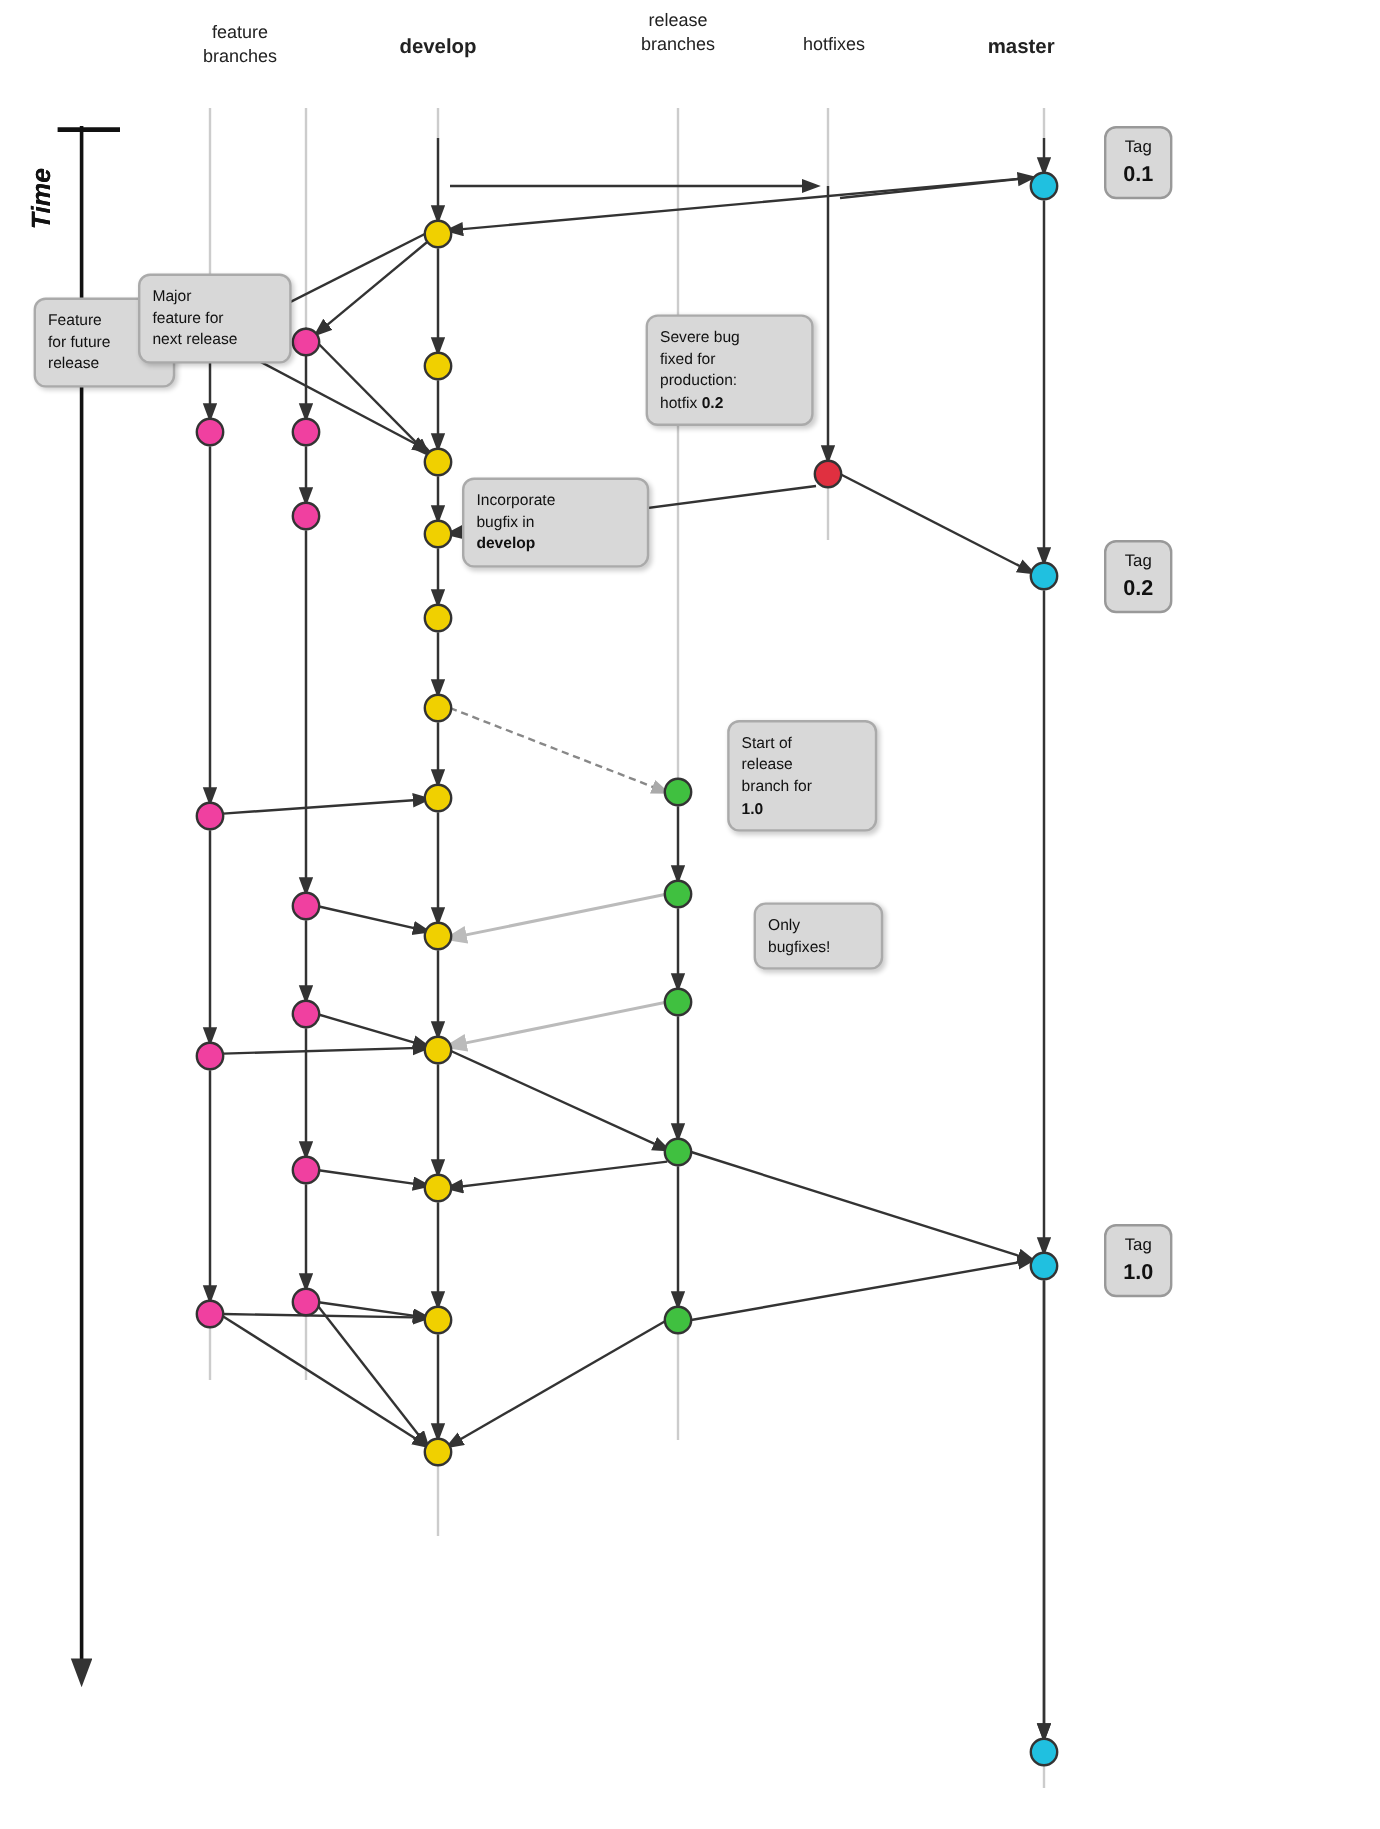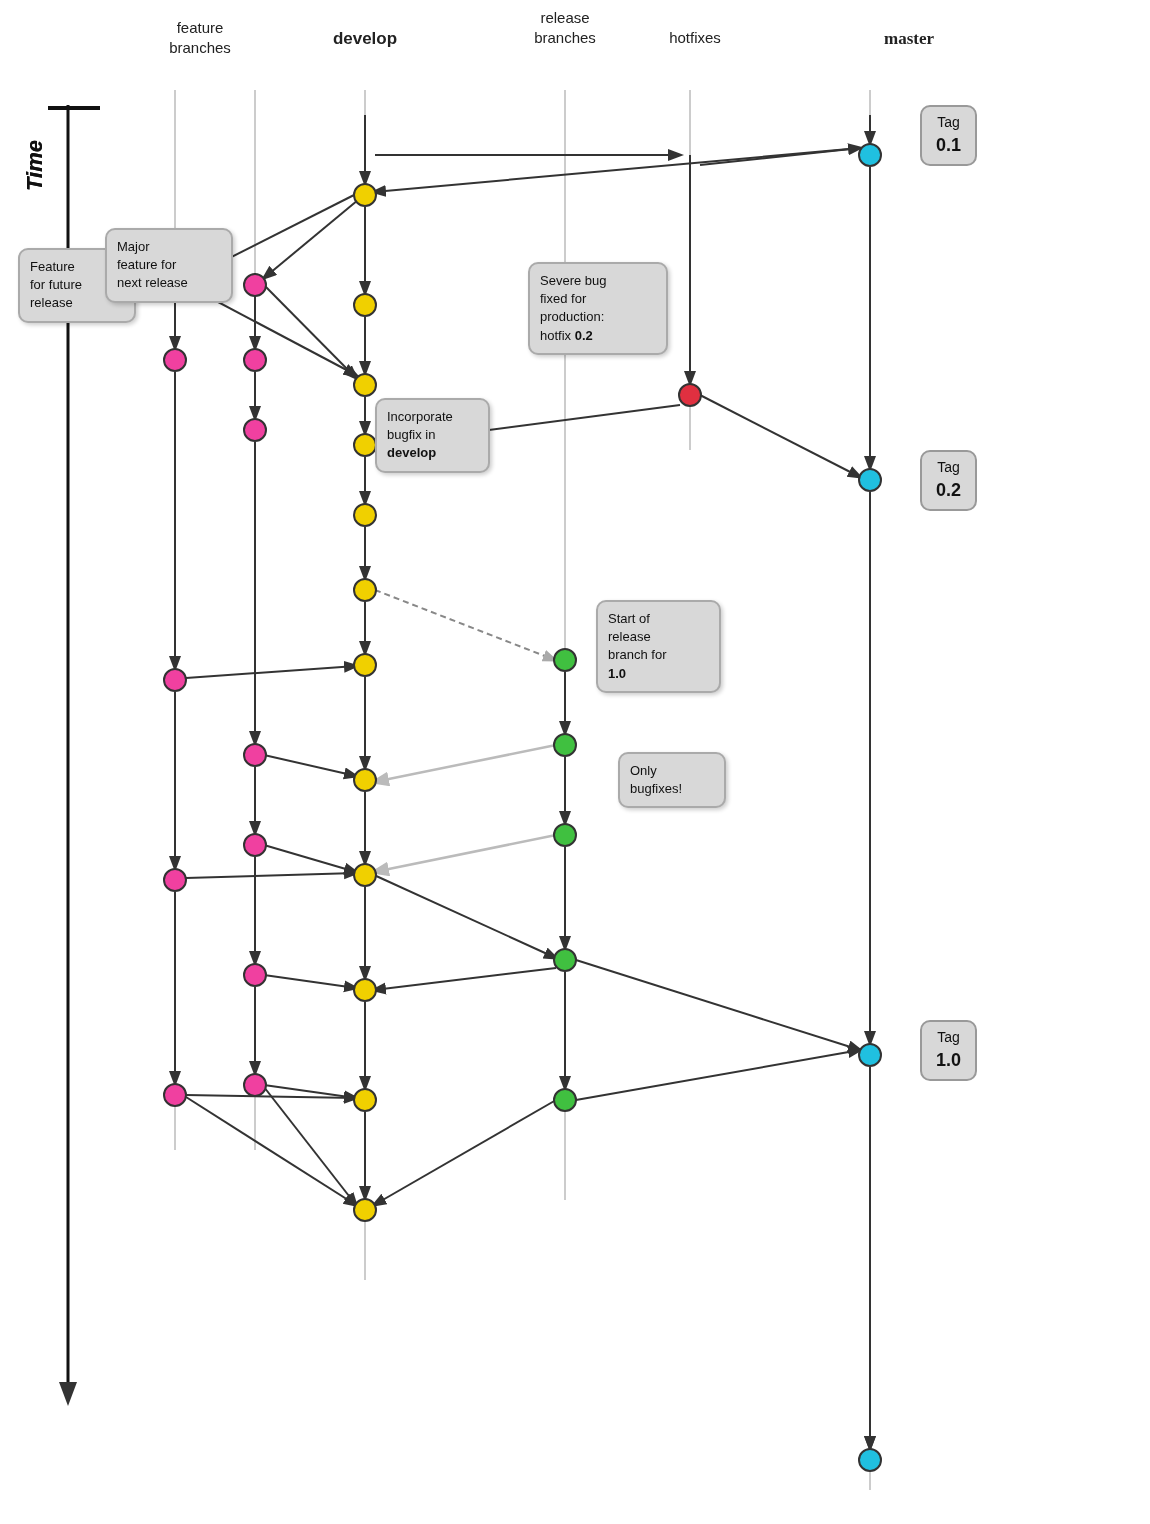--- a/index.html
+++ b/index.html
@@ -67,20 +67,21 @@
     .callout {
       position: absolute;
       background: #d8d8d8;
       border: 2px solid #aaa;
       border-radius: 10px;
       padding: 8px 10px;
       font-size: 13px;
       color: #111;
       line-height: 1.4;
       box-shadow: 2px 2px 4px rgba(0,0,0,0.2);
+      margin-left: 10px;
     }
 
     
     .tag-box {
       position: absolute;
       background: #d8d8d8;
       border: 2.5px solid #999;
       border-radius: 10px;
       padding: 6px 14px;
       text-align: center;
@@ -219,21 +220,21 @@
     <line x1="870" y1="1067" x2="870" y2="1448" stroke="#333" stroke-width="2" marker-end="url(#arrow)"></line>
 
     <line x1="860" y1="148" x2="374" y2="192" stroke="#333" stroke-width="2" marker-end="url(#arrow)"></line>
 
   </svg>
 
   <div class="col-label" style="left:140px; top:18px; width:120px;">feature<br>branches</div>
   <div class="col-label bold" style="left:320px; top:28px; width:90px;">develop</div>
   <div class="col-label" style="left:505px; top:8px; width:120px;">release<br>branches</div>
   <div class="col-label" style="left:645px; top:28px; width:100px;">hotfixes</div>
-  <div class="col-label bold" style="left:864px; top:28px; width:90px;font-family:Liberation Serif, serif;">master</div>
+  <div class="col-label bold" style="left:806px; top:28px; width:90px;">master</div>
 
   <div class="time-label">Time</div>
 
   <div class="node" style="left:870px;top:155px;width:24px;height:24px;background:#20c0e0;"></div>
   <div class="node" style="left:870px;top:480px;width:24px;height:24px;background:#20c0e0;"></div>
   <div class="node" style="left:870px;top:1055px;width:24px;height:24px;background:#20c0e0;"></div>
   <div class="node" style="left:870px;top:1460px;width:24px;height:24px;background:#20c0e0;"></div>
 
   <div class="node" style="left:365px;top:195px;width:24px;height:24px;background:#f0d000;"></div>
   <div class="node" style="left:365px;top:305px;width:24px;height:24px;background:#f0d000;"></div>
@@ -288,21 +289,21 @@
   </div>
 
   <div class="callout" style="left:105px;top:228px;width:128px;">
     Major<br>feature for<br>next release
   </div>
 
   <div class="callout" style="left:528px;top:262px;width:140px;">
     Severe bug<br>fixed for<br>production:<br>hotfix <strong>0.2</strong>
   </div>
 
-  <div class="callout" style="left:375px;top:398px;width:115px;">
+  <div class="callout" style="left:375px;top:398px;width:156px;">
     Incorporate<br>bugfix in<br><strong>develop</strong>
   </div>
 
   <div class="callout" style="left:596px;top:600px;width:125px;">
     Start of<br>release<br>branch for<br><strong>1.0</strong>
   </div>
 
 
   <div class="callout" style="left:618px;top:752px;width:108px;">
     Only<br>bugfixes!

